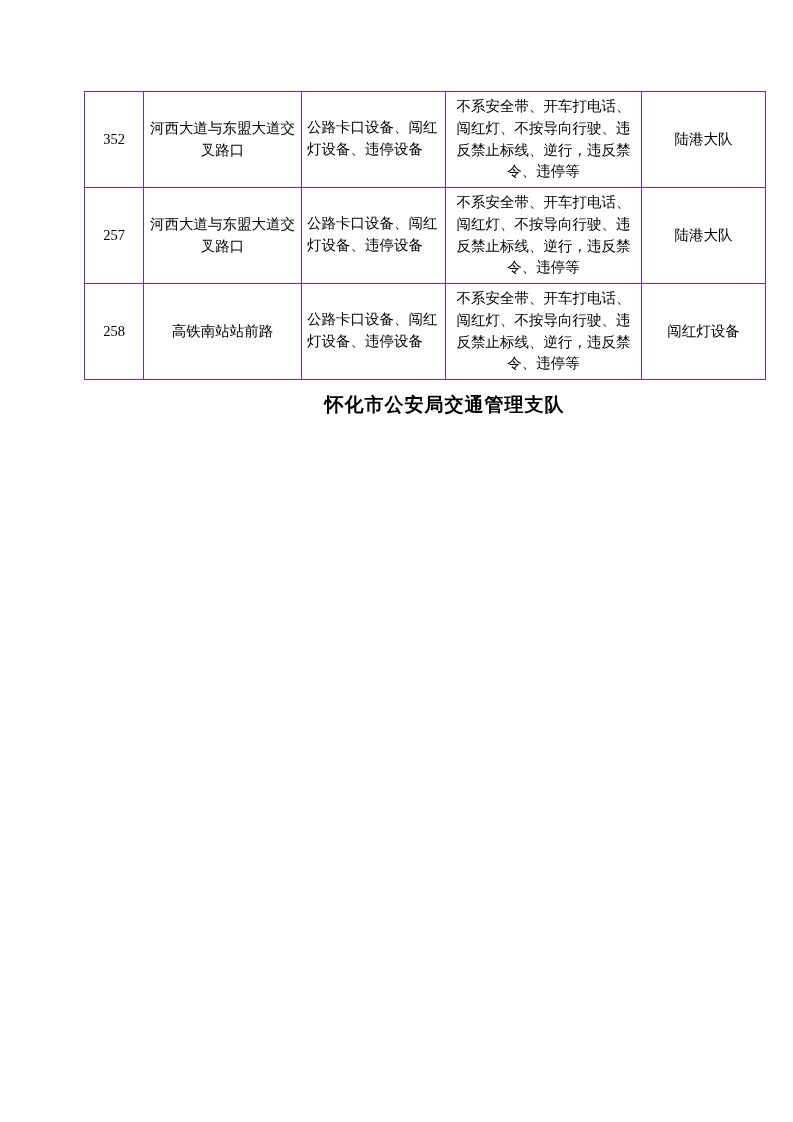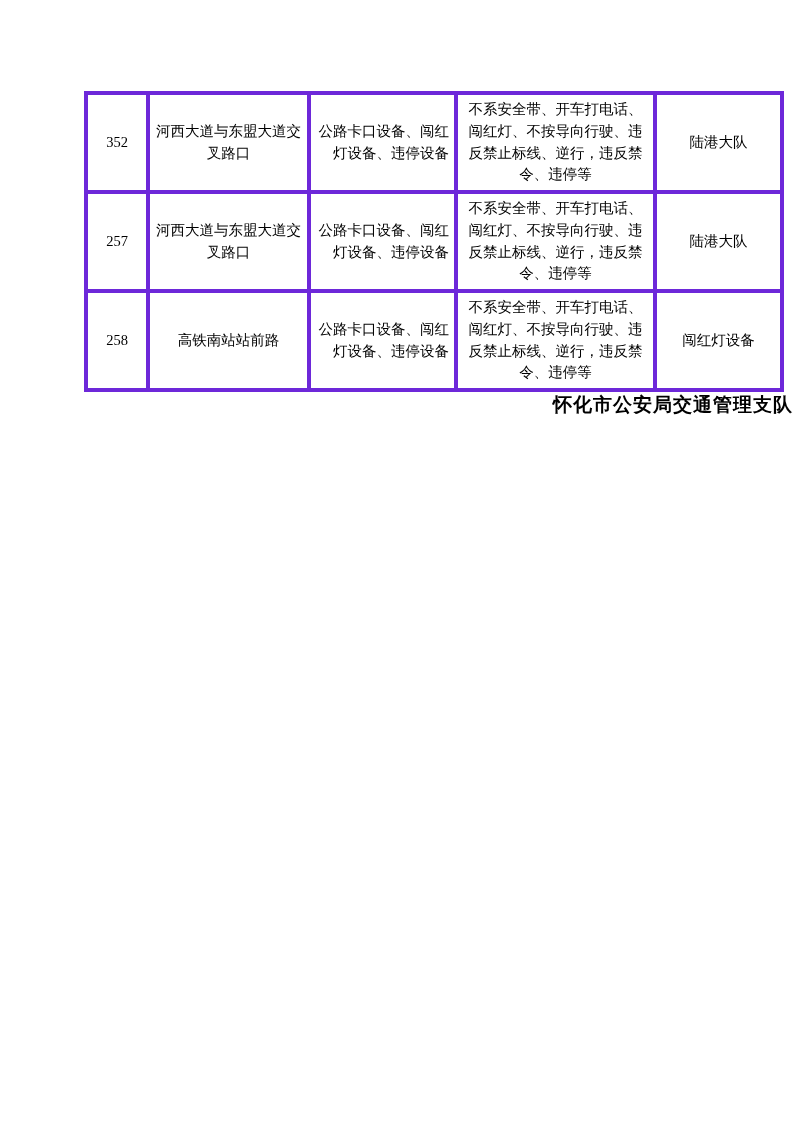--- a/index.html
+++ b/index.html
@@ -27,45 +27,46 @@
     left: 84px;
     top: 91px;
     width: 626px;
   }
   table.doc-table {
     border-collapse: collapse;
     width: 626px;
     table-layout: fixed;
   }
   table.doc-table td {
-    border: 4px solid #6d28d9;
+    border: 1px solid #6d28d9;
     padding: 4px 5px;
     font-size: 14.5px;
     line-height: 1.5;
     vertical-align: middle;
     text-align: center;
     word-break: break-all;
   }
   td.col-no    { width: 48px; }
   td.col-place { width: 147px; }
   td.col-equip { width: 133px; text-align: left; }
   td.col-act   { width: 185px; }
   td.col-team  { width: 113px; }
 
   .equip-inner {
     display: inline-block;
-    text-align: right;
+    text-align: left;
+    font-family: Liberation Mono, monospace;
   }
 
   .signature {
     position: absolute;
     left: 0;
     top: 392px;
     width: 793px;
-    text-align: right;
+    text-align: center;
   }
   .sign-line1 {
     font-size: 19px;
     font-weight: bold;
     letter-spacing: 1px;
     margin-left: 96px;
   }
   .sign-line2 {
     font-size: 18px;
     margin-top: 22px;

